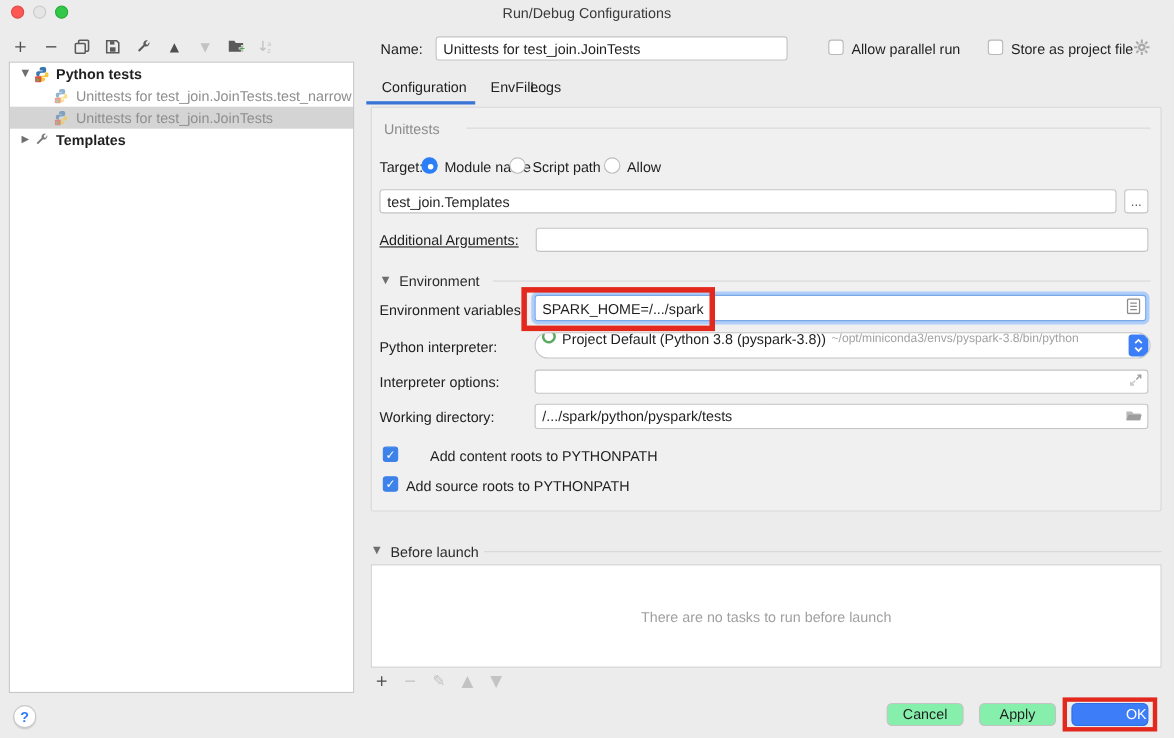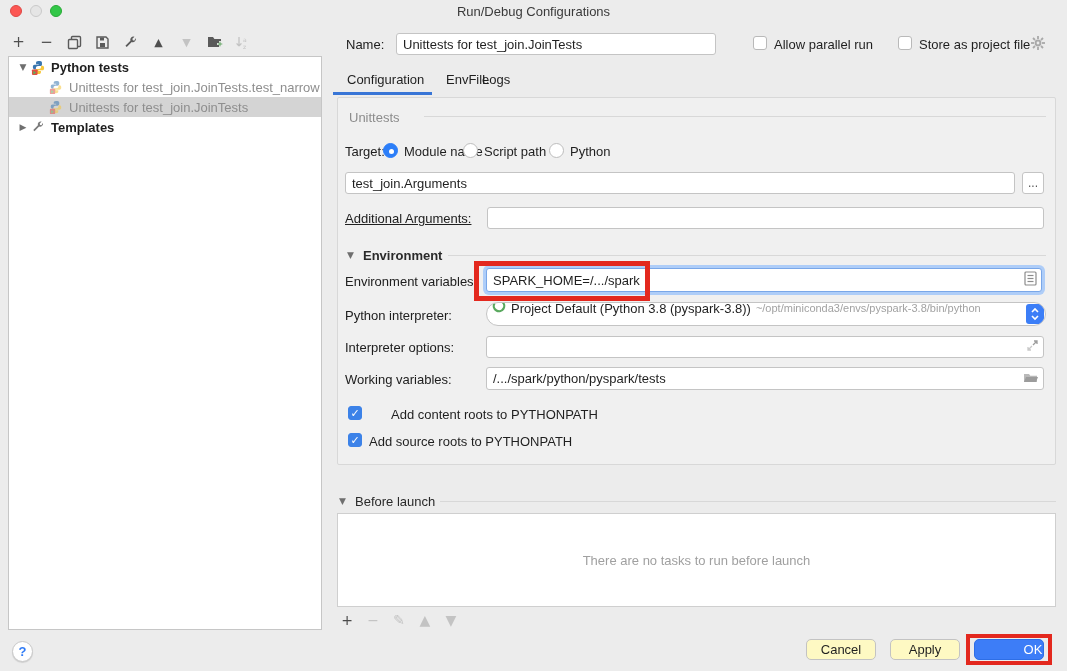--- a/index.html
+++ b/index.html
@@ -83,21 +83,21 @@
   .red-box { position:absolute; border:5px solid #e3281e; pointer-events:none; z-index:50; }
 
   
   .tasks-box { position:absolute; left:337px; top:513px; width:719px; height:94px;
                background:#fff; border:1px solid #cfcfcf; display:flex; align-items:center; justify-content:center; }
   .tasks-msg { font-size:13px; color:#a0a0a0; }
   .mini-toolbar { position:absolute; left:340px; top:612px; display:flex; gap:12px; align-items:center; }
   .mini-toolbar .tbi { width:14px; height:16px; font-size:14px; }
 
   
-  .btn { position:absolute; height:21px; background:#fef9c3; border:1px solid #c3c3c3; border-radius:5px;
+  .btn { position:absolute; height:21px; background:#86efac; border:1px solid #c3c3c3; border-radius:5px;
          font-size:13px; display:flex; align-items:center; justify-content:center; }
   .btn.primary { background:#3d7df7; border-color:#2e6ee6; color:#fff; }
   .help-btn { position:absolute; left:12px; top:641px; width:21px; height:21px; border-radius:50%;
               background:#fff; border:1px solid #c9c9c9; box-shadow:0 1px 1px rgba(0,0,0,.12);
               color:#2f7bf6; font-size:13px; font-weight:bold; display:flex; align-items:center; justify-content:center; }
 </style>
 </head>
 <body>
 
 <div id="app">
@@ -231,36 +231,36 @@
   <div class="groupbox"></div>
   <div class="legend" style="left:349px; top:110px;">Unittests</div>
   <div class="hline" style="left:424px; top:116px; width:622px;"></div>
 
   <div class="lbl" style="left:345px; top:144px;">Target:</div>
   <div class="radio on" style="left:383px; top:143px;"></div>
   <div class="radio-label" style="left:404px; top:144px;">Module name</div>
   <div class="radio" style="left:463px; top:143px;"></div>
   <div class="radio-label" style="left:484px; top:144px;">Script path</div>
   <div class="radio" style="left:549px; top:143px;"></div>
-  <div class="radio-label" style="left:570px; top:144px;">Python</div>
+  <div class="radio-label" style="left:570px; top:144px;">Allow</div>
 
   <div class="field" style="left:345px; top:172px; width:670px;">
-    <span>test_join.Arguments</span>
+    <span>test_join.Templates</span>
   </div>
   <div class="field" style="left:1022px; top:172px; width:22px; justify-content:center; padding:0;">
     <span style="font-size:12px; color:#555; line-height:8px;">...</span>
   </div>
 
   <div class="lbl" style="left:345px; top:211px;text-decoration:underline;">Additional Arguments:</div>
   <div class="field" style="left:487px; top:207px; width:557px;">
     <span></span>
   </div>
 
   <div class="sec-arrow" style="left:347px; top:250px;">▼</div>
-  <div class="sec-title" style="left:363px; top:248px;font-weight:bold;">Environment</div>
+  <div class="sec-title" style="left:363px; top:248px;">Environment</div>
   <div class="hline" style="left:448px; top:255px; width:598px;"></div>
 
   <div class="lbl" style="left:345px; top:274px;">Environment variables:</div>
   <div class="field focus-ring" style="left:486px; top:268px; width:556px; height:24px;">
     <span>SPARK_HOME=/.../spark</span>
     <span class="f-ico">
       <svg width="13" height="15" viewBox="0 0 13 15">
           <rect x="1" y="1" width="11" height="13" rx="1" fill="none" stroke="#8c8c8c" stroke-width="1.2"></rect>
           <line x1="3.5" y1="4.5" x2="9.5" y2="4.5" stroke="#8c8c8c" stroke-width="1.2"></line>
           <line x1="3.5" y1="7.5" x2="9.5" y2="7.5" stroke="#8c8c8c" stroke-width="1.2"></line>
@@ -291,21 +291,21 @@
   <div class="field" style="left:486px; top:336px; width:558px;">
     <span></span>
     <span class="f-ico">
       <svg width="13" height="13" viewBox="0 0 13 13">
           <path d="M8 2h3v3M11 2L7 6" stroke="#9c9c9c" stroke-width="1.3" fill="none"></path>
           <path d="M5 11H2V8M2 11l4-4" stroke="#c9c9c9" stroke-width="1.3" fill="none"></path>
         </svg>
     </span>
   </div>
 
-  <div class="lbl" style="left:345px; top:372px;">Working variables:</div>
+  <div class="lbl" style="left:345px; top:372px;">Working directory:</div>
   <div class="field" style="left:486px; top:367px; width:558px; height:23px;">
     <span>/.../spark/python/pyspark/tests</span>
     <span class="f-ico">
       <svg width="16" height="13" viewBox="0 0 16 13">
           <path d="M1 3h5l1.3 1.8H14V11H1z" fill="#b9b9b9"></path>
           <path d="M3 6h12l-2 5H1z" fill="#9c9c9c"></path>
         </svg>
     </span>
   </div>
 

